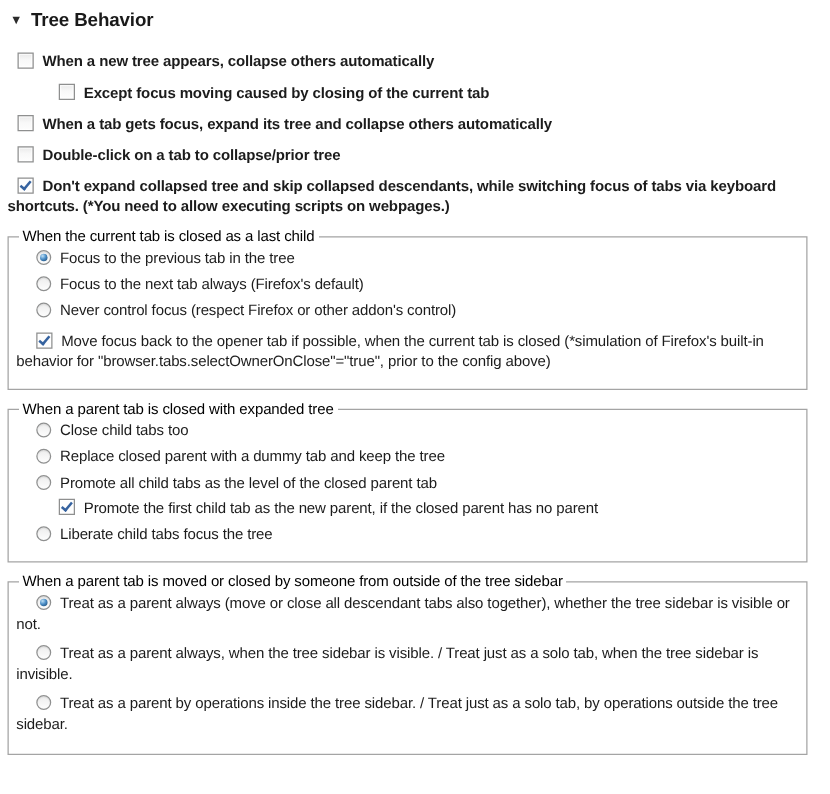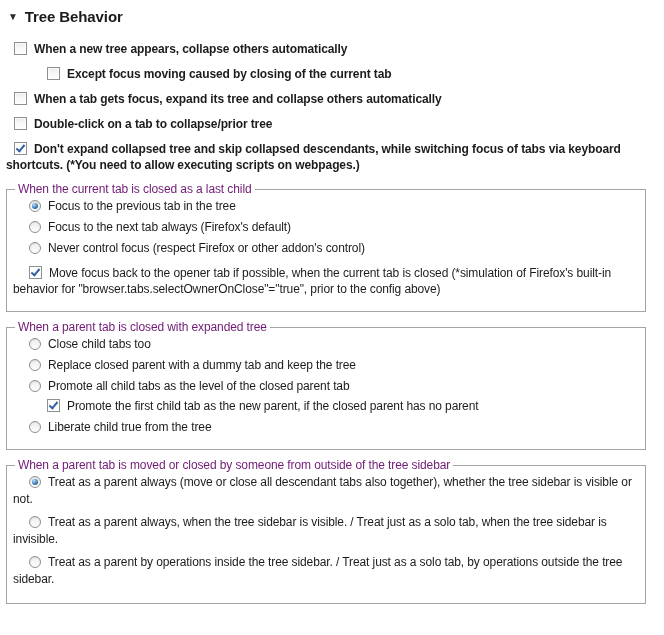--- a/index.html
+++ b/index.html
@@ -96,21 +96,21 @@
   
   fieldset.grp {
     border: 1px solid #a4a4a4;
     box-shadow: 1px 1px 0 rgba(255,255,255,0.85);
     margin: 0 2px 8px 0;
     padding: 0 8px 9px 6px;
   }
   fieldset.grp legend {
     padding: 0 3px;
     margin-left: 2px;
-    color: #701a75;
+    color: #000000;
   }
   .g-row {
     line-height: 16px;
     margin: 0 0 5px 0;
   }
   .g-row.first { margin-top: 2px; }
   .g-row > .rb, .g-row > .cb { margin-left: 16px; }
   .g-row.gap-top { margin-top: 9px; }
   .g-row.sub { padding-left: 34px; margin-top: -1px; }
   .g-row.tall { line-height: 17px; margin-bottom: 6px; }
@@ -169,21 +169,21 @@
     <div class="g-row">
       <span class="rb"></span><span class="lbl">Replace closed parent with a dummy tab and keep the tree</span>
     </div>
     <div class="g-row">
       <span class="rb"></span><span class="lbl">Promote all child tabs as the level of the closed parent tab</span>
     </div>
     <div class="g-row sub">
       <span class="cb checked" style="margin-left:0"></span><span class="lbl">Promote the first child tab as the new parent, if the closed parent has no parent</span>
     </div>
     <div class="g-row">
-      <span class="rb"></span><span class="lbl">Liberate child true from the tree</span>
+      <span class="rb"></span><span class="lbl">Liberate child tabs focus the tree</span>
     </div>
   </fieldset>
 
   <fieldset class="grp">
     <legend>When a parent tab is moved or closed by someone from outside of the tree sidebar</legend>
     <div class="g-row first tall">
       <span class="rb selected"></span><span class="lbl">Treat as a parent always (move or close all descendant tabs also together), whether the tree sidebar is visible or not.</span>
     </div>
     <div class="g-row tall">
       <span class="rb"></span><span class="lbl">Treat as a parent always, when the tree sidebar is visible. / Treat just as a solo tab, when the tree sidebar is invisible.</span>

